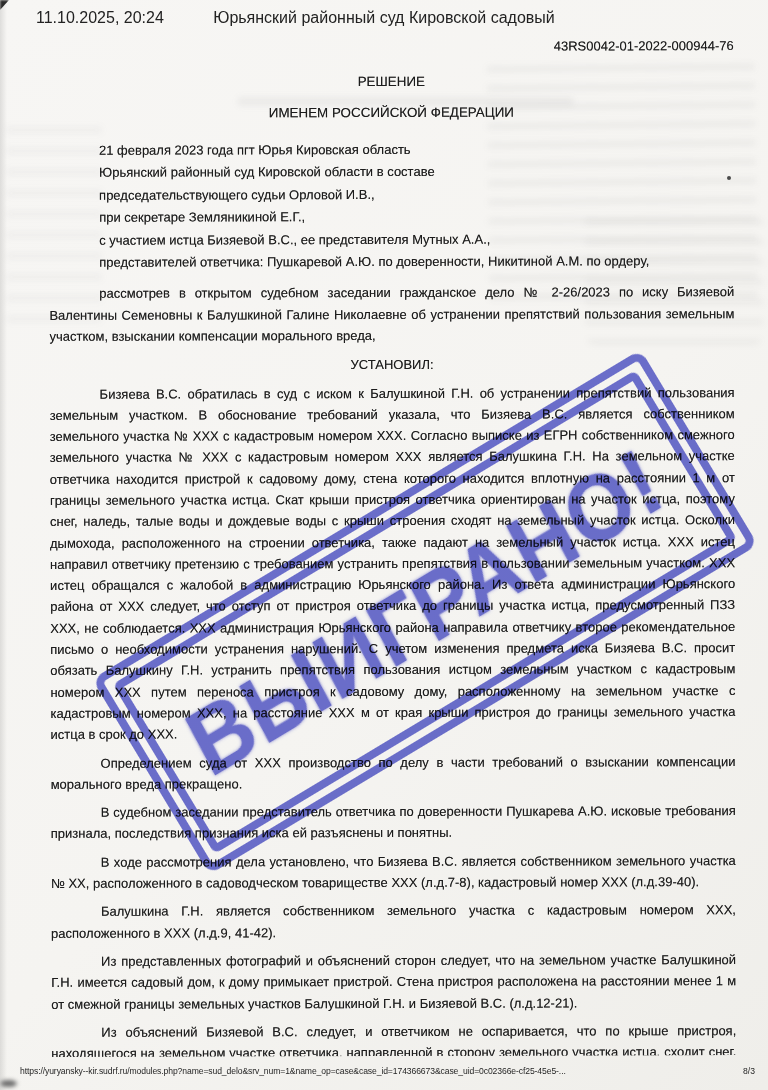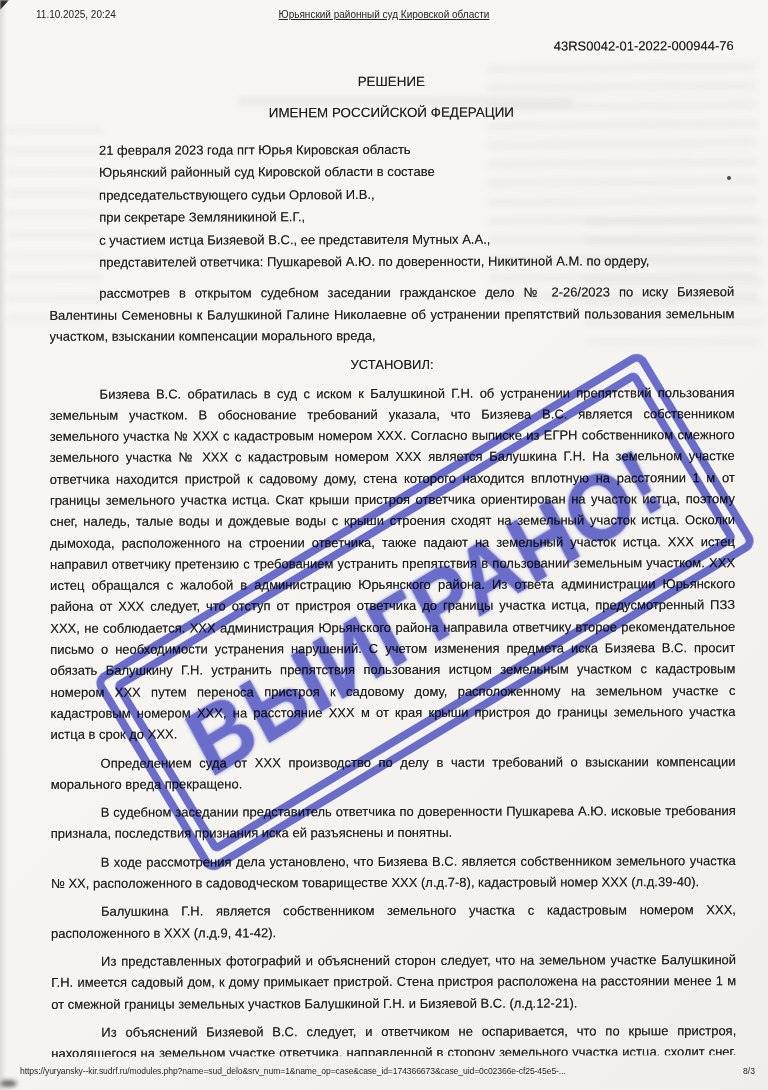--- a/index.html
+++ b/index.html
@@ -29,21 +29,21 @@
     filter:blur(3px);}
   .edge-shadow{position:absolute;left:0;top:0;width:7px;height:100%;
     background:linear-gradient(90deg,rgba(70,70,70,.14),rgba(0,0,0,0));pointer-events:none;}
   .corner-tl{position:absolute;left:0;top:0;width:9px;height:10px;background:#2b2b2b;
     clip-path:polygon(0 0,100% 0,0 100%);filter:blur(1px);}
   .dot-1{position:absolute;left:727px;top:176px;width:4px;height:4px;background:#4a4a4a;
     border-radius:50%;filter:blur(.5px);}
   .smudge-bl{position:absolute;left:0;top:1080px;width:17px;height:7px;background:#6b6b6b;
     filter:blur(2px);border-radius:50%;}
   
-  .print-header{position:absolute;top:9px;left:0;width:100%;font-size:10px;color:#222;text-decoration:underline;}
+  .print-header{position:absolute;top:9px;left:0;width:100%;font-size:16px;color:#222;}
   .ph-date{position:absolute;left:36px;top:0;white-space:nowrap;}
   .ph-title{width:100%;text-align:center;}
   .print-footer{position:absolute;top:1066px;left:0;width:768px;font-size:8.6px;color:#262626;}
   .pf-url{position:absolute;left:20px;top:0;white-space:nowrap;letter-spacing:-.1px;}
   .pf-page{position:absolute;right:13px;top:0;}
   
   .doc{
     position:absolute;top:36px;left:50px;width:685px;height:1020px;overflow:hidden;
     transform:rotate(-.15deg);
     font-size:13px;line-height:21.3px;
@@ -84,21 +84,21 @@
   <div class="noise n2"></div>
   <div class="noise n3"></div>
   <div class="noise n4"></div>
   <div class="edge-shadow"></div>
   <div class="corner-tl"></div>
   <div class="dot-1"></div>
   <div class="smudge-bl"></div>
 
   <div class="print-header">
     <div class="ph-date">11.10.2025, 20:24</div>
-    <div class="ph-title">Юрьянский районный суд Кировской области</div>
+    <div class="ph-title">Юрьянский районный суд Кировской садовый</div>
   </div>
 
   <div class="doc">
     <div class="case-number">43RS0042-01-2022-000944-76</div>
     <div class="title-1">РЕШЕНИЕ</div>
     <div class="title-2">ИМЕНЕМ РОССИЙСКОЙ ФЕДЕРАЦИИ</div>
 
     <div class="intro-line">21 февраля 2023 года пгт Юрья Кировская область</div>
     <div class="intro-line">Юрьянский районный суд Кировской области в составе</div>
     <div class="intro-line">председательствующего судьи Орловой И.В.,</div>

